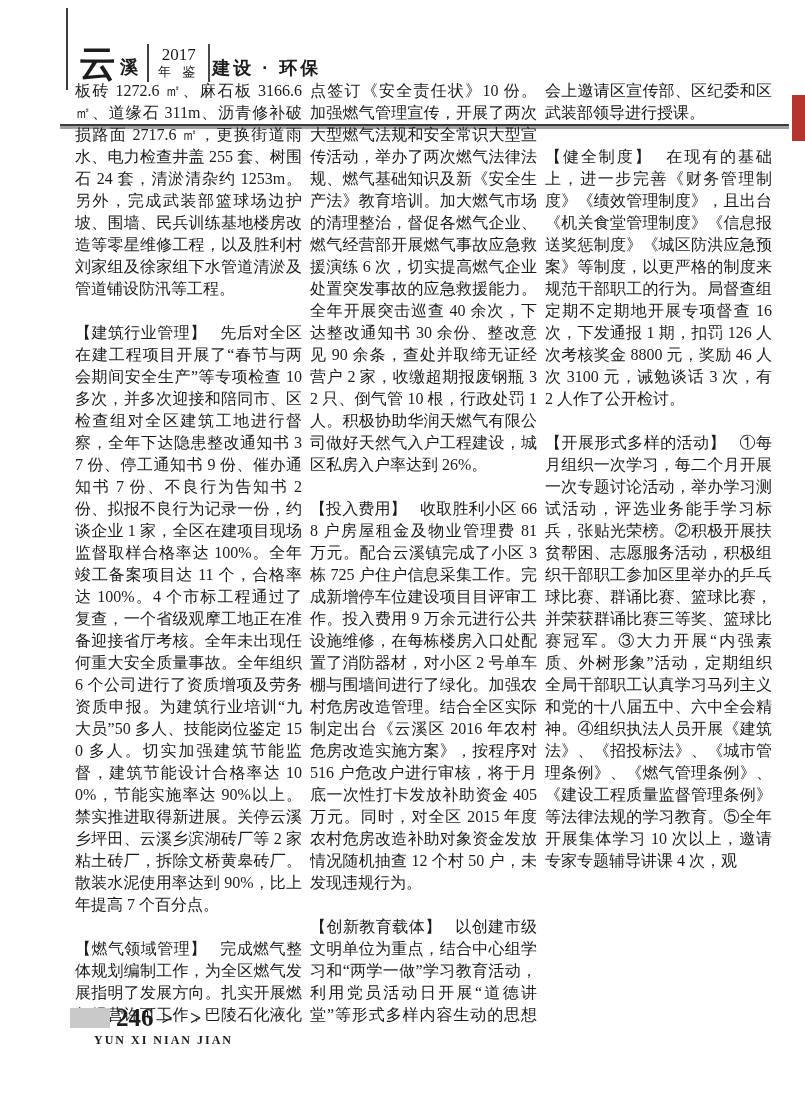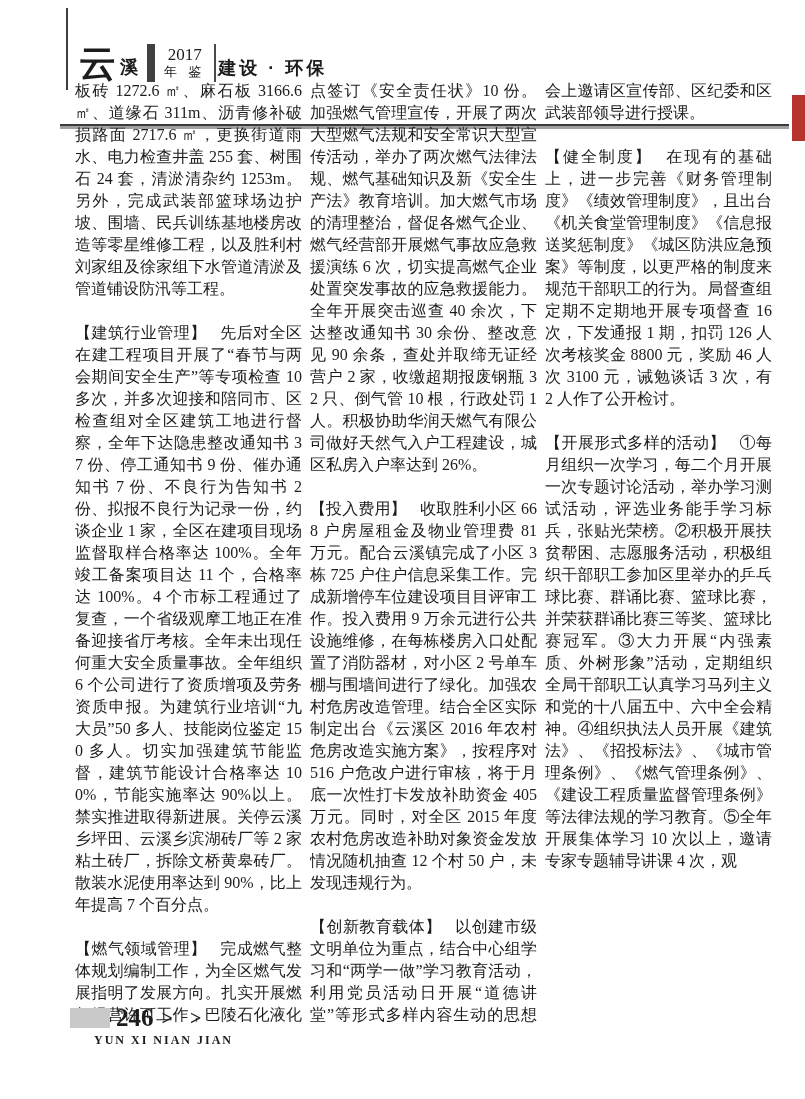--- a/index.html
+++ b/index.html
@@ -8,21 +8,21 @@
     font-family:"Liberation Serif","DejaVu Serif",serif;color:#1c1c1c;
     overflow:hidden;
   }
   
   .hdr-vrule{position:absolute;left:66px;top:8px;width:2px;height:82px;background:#3d3d3d;}
   .hdr{position:absolute;left:79px;top:44px;display:flex;align-items:flex-end;}
   .logo-main{font-size:37px;font-weight:bold;line-height:1;letter-spacing:0;}
   .logo-sub{font-size:18px;font-weight:bold;margin:0 0 3px 4px;}
   .yearblock{
     margin-left:9px;padding:1px 9px 2px 9px;text-align:center;
-    border-left:8px solid #404040;border-right:2px solid #4a4a4a;
+    border-left:2px solid #404040;border-right:2px solid #4a4a4a;
   }
   .yearblock .yr{font-size:17px;line-height:19px;}
   .yearblock .yrcap{font-size:13px;line-height:16px;letter-spacing:4px;margin-top:0;}
   .sec-title{
     font-family:"Liberation Sans","DejaVu Sans",sans-serif;
     font-size:18px;font-weight:bold;letter-spacing:3px;margin:0 0 2px 2px;white-space:nowrap;
   }
   .hdr-rule{position:absolute;left:60px;right:16px;top:124px;}
   .hdr-rule .r1{height:2px;background:#3b3b3b;}
   .hdr-rule .r2{height:3px;background:#a0a0a0;}

